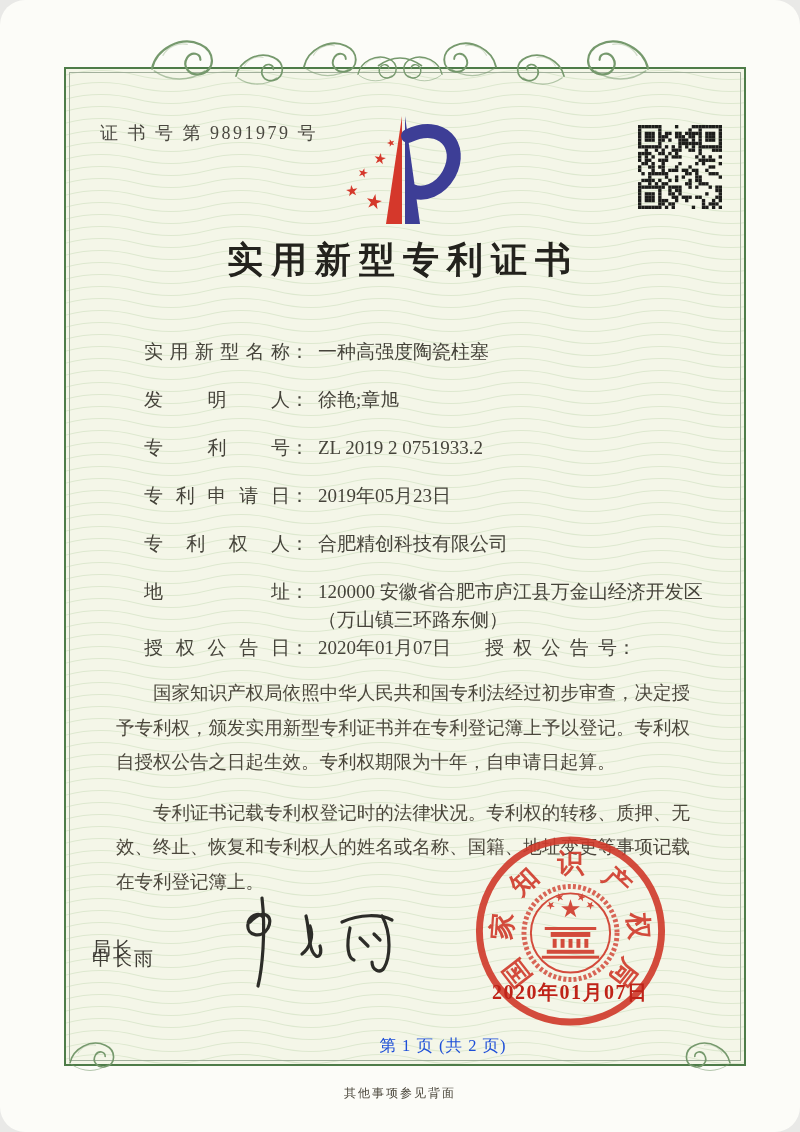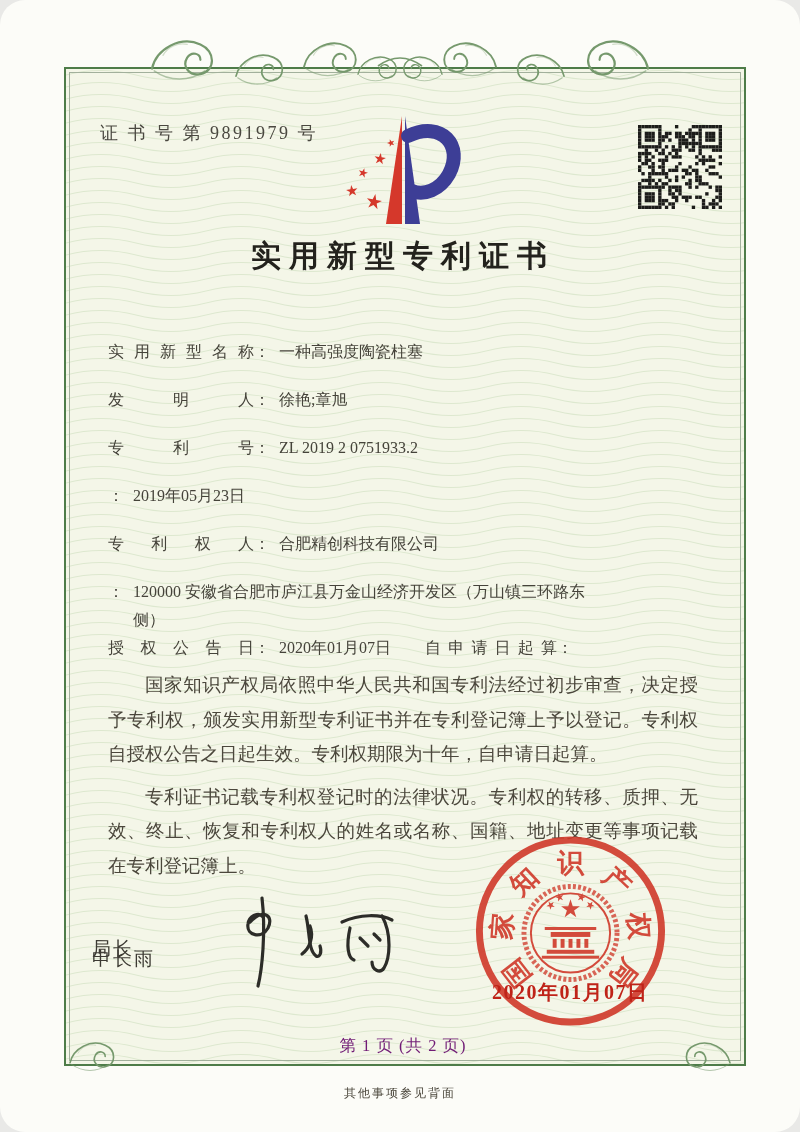--- a/index.html
+++ b/index.html
@@ -22,40 +22,40 @@
   .frame-inner{
     position:absolute;inset:3px;border:1.2px solid #a2b09c;
   }
   .waves{position:absolute;inset:0;width:100%;height:100%;}
   .z{position:absolute;z-index:4;}
   .cert-no{left:100px;top:121px;font-size:18px;letter-spacing:2.5px;color:#4a4840;}
   .logo{left:336px;top:110px;}
   .qr{left:638px;top:125px;width:84px;height:84px;}
   .title{
     left:64px;width:678px;top:236px;text-align:center;
-    font-size:30px;font-weight:bold;letter-spacing:8px;color:#23221d;
+    font-size:36px;font-weight:bold;letter-spacing:8px;color:#23221d;
   }
   .fields{left:108px;top:338px;width:620px;}
-  .row{display:flex;margin-bottom:20px;font-size:16px;line-height:28px;color:#45433a;white-space:nowrap;}
+  .row{display:flex;margin-bottom:20px;font-size:19px;line-height:28px;color:#45433a;white-space:nowrap;margin-left:36px;}
   .lbl{display:inline-block;width:146px;text-align:justify;text-align-last:justify;flex:none;}
   .val{margin-left:9px;}
   .val.wrap{white-space:normal;width:462px;}
   .row.addr{margin-bottom:0;}
   .pair2{margin-left:34px;display:flex;}
   .pair2 .lbl{width:132px;}
   .paras{left:100px;top:660px;width:606px;font-size:18.5px;line-height:34.5px;
          text-align:justify;color:#4b473c;}
-  .paras p{margin:8px;text-indent:2em;}
+  .paras p{margin:16px;text-indent:2em;}
   .director-title{left:92px;top:912px;font-size:19px;color:#3c3a33;letter-spacing:2px;margin-top:24px;}
   .director-name{left:92px;top:946px;font-size:19px;color:#3c3a33;letter-spacing:2px;}
   .sig{left:222px;top:892px;}
   .seal{left:468px;top:832px;z-index:4;}
   .seal-date{left:492px;top:979px;font-size:20px;color:#bf2318;font-weight:600;
              letter-spacing:1.5px;z-index:5;}
-  .page-num{left:64px;width:678px;top:1035px;text-align:center;font-size:16.5px;color:#701a75;letter-spacing:1px;}
+  .page-num{left:64px;width:678px;top:1035px;text-align:center;font-size:16.5px;color:#1d4ed8;letter-spacing:1px;padding-left:40px;}
   .back-note{left:0;width:800px;top:1085px;text-align:center;font-size:12px;color:#4b473c;letter-spacing:2px;}
   svg{display:block;}
 </style>
 </head>
 <body>
 
 <div class="page">
 
   <svg width="0" height="0" aria-hidden="true">
     <defs>
@@ -422,38 +422,40 @@
       <span class="lbl">发明人</span>
         <span>：</span>
       <span class="val">徐艳;章旭</span>
     </div>
     <div class="row">
       <span class="lbl">专利号</span>
         <span>：</span>
       <span class="val">ZL 2019 2 0751933.2</span>
     </div>
     <div class="row">
+      <span class="lbl">专利申请日</span>
         <span>：</span>
       <span class="val">2019年05月23日</span>
     </div>
     <div class="row">
       <span class="lbl">专利权人</span>
         <span>：</span>
       <span class="val">合肥精创科技有限公司</span>
     </div>
     <div class="row addr">
+      <span class="lbl">地址</span>
         <span>：</span>
       <span class="val wrap">120000 安徽省合肥市庐江县万金山经济开发区（万山镇三环路东侧）</span>
     </div>
     <div class="row">
       <span class="lbl">授权公告日</span>
         <span>：</span>
       <span class="val">2020年01月07日</span>
       <span class="pair2">
-        <span class="lbl">自申请日起算</span>
+        <span class="lbl">授权公告号</span>
           <span>：</span>
       </span>
     </div>
   </div>
 
   <div class="z paras">
     <p>国家知识产权局依照中华人民共和国专利法经过初步审查，决定授予专利权，颁发实用新型专利证书并在专利登记簿上予以登记。专利权自授权公告之日起生效。专利权期限为十年，自申请日起算。</p>
     <p>专利证书记载专利权登记时的法律状况。专利权的转移、质押、无效、终止、恢复和专利权人的姓名或名称、国籍、地址变更等事项记载在专利登记簿上。</p>
   </div>
 

